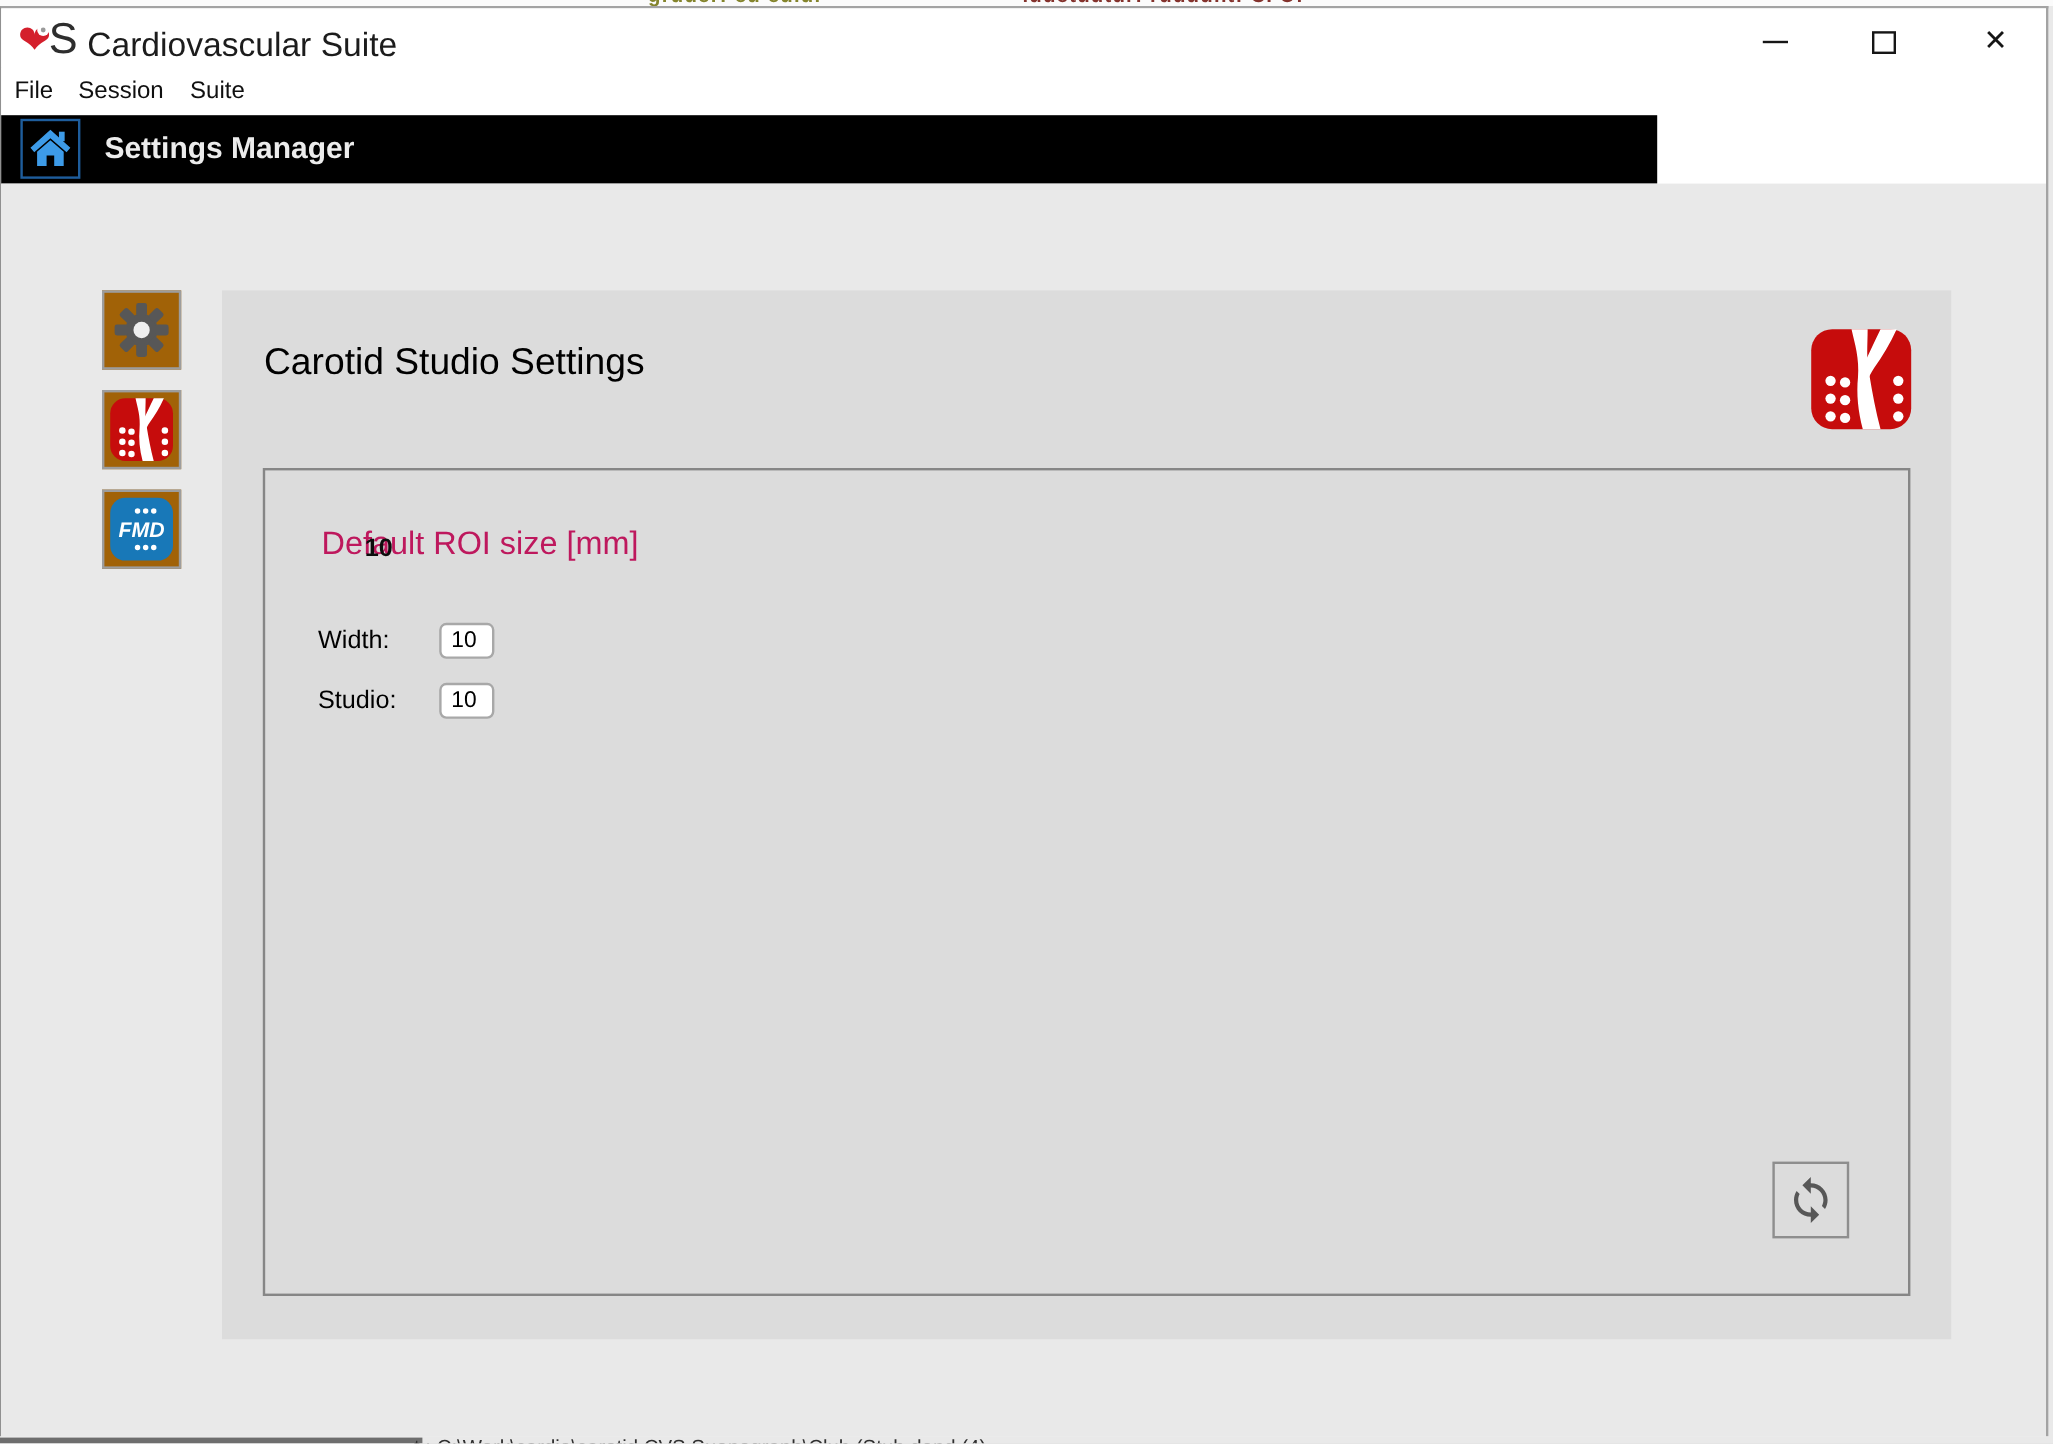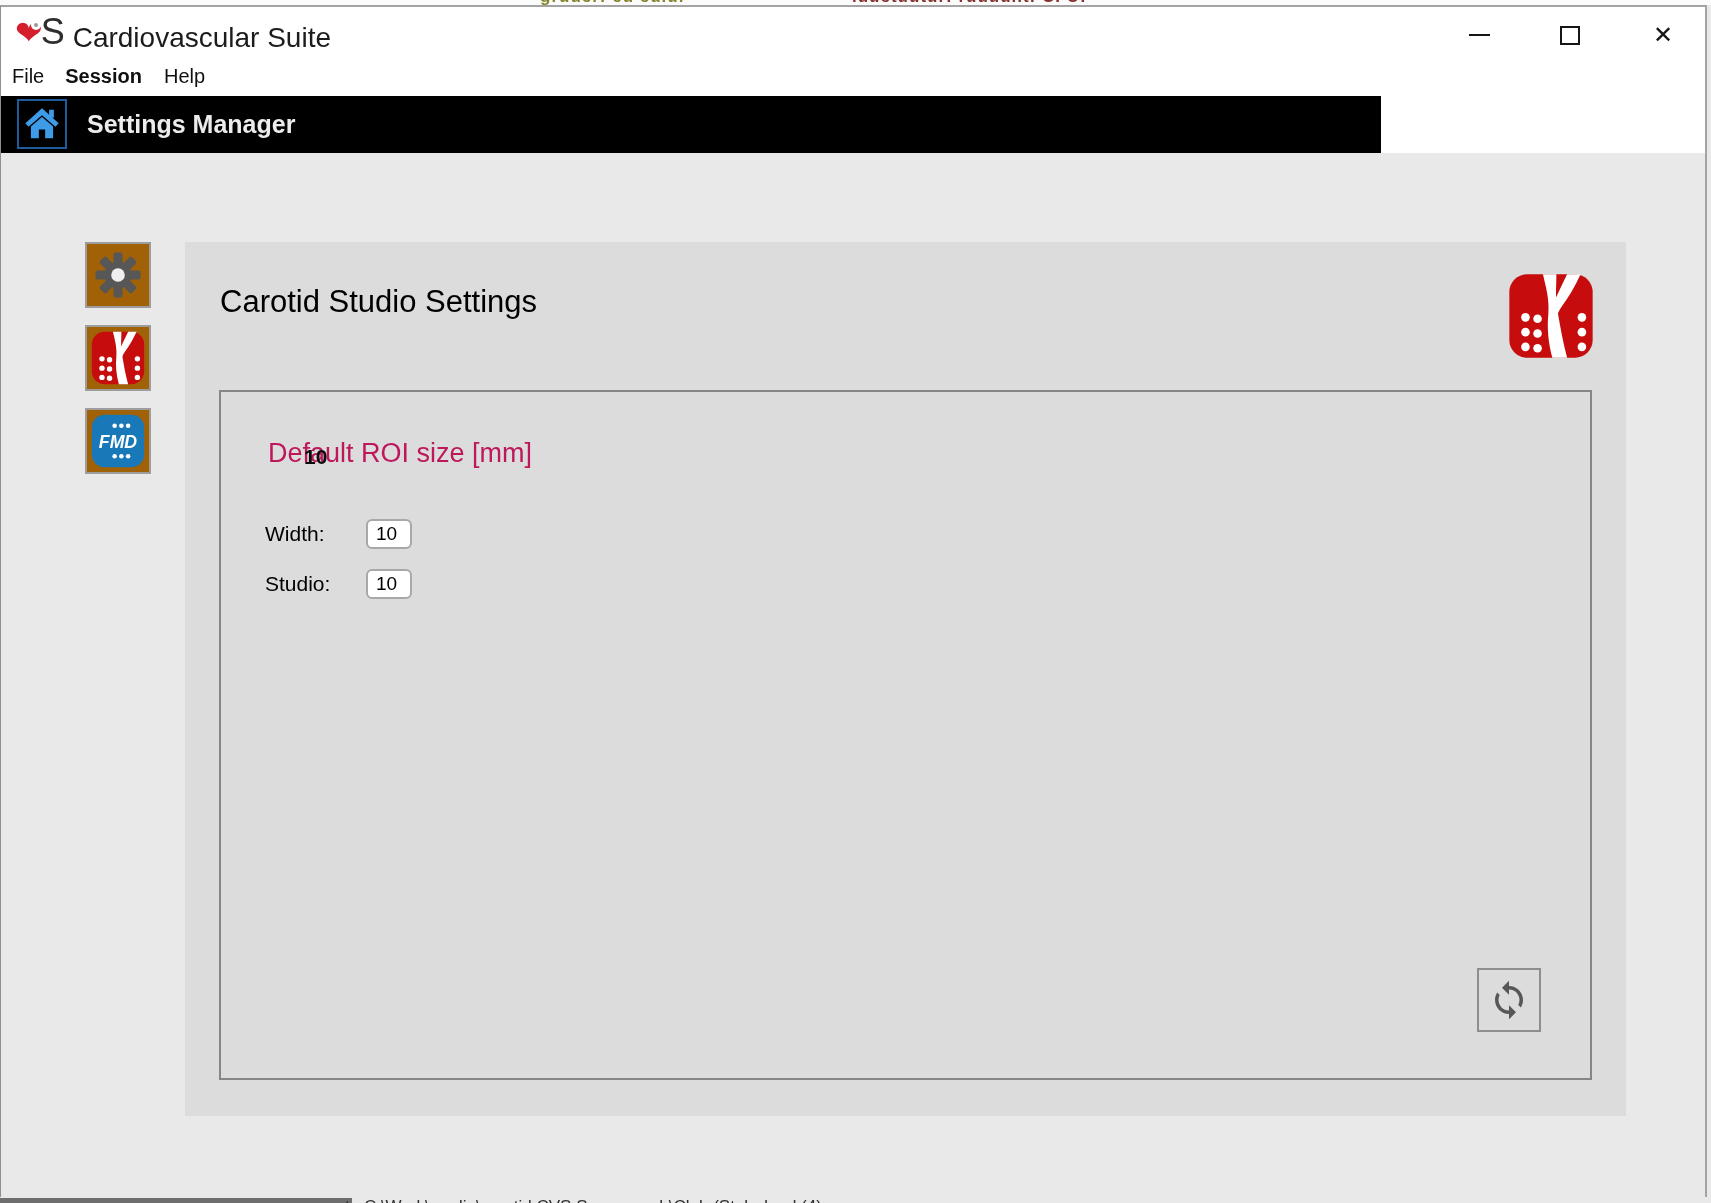--- a/index.html
+++ b/index.html
@@ -40,21 +40,21 @@
   .ctrl-min{left:1455px;}
   .ctrl-max{left:1546px;}
   .ctrl-close{left:1639px;}
   .glyph-min{width:21px;height:0;border-top:2px solid #161616;}
   .glyph-max{width:16px;height:15px;border:2px solid #161616;}
   .glyph-close{font-size:24px;color:#161616;line-height:1;}
 
   .menubar{left:1px;top:56px;width:1704px;height:40px;background:#ffffff;display:flex;align-items:center;}
   .menu-item{font-size:20px;color:#101010;padding:4px 0;cursor:default;}
   .mi-file{margin-left:11px;}
-  .mi-session{margin-left:21px;font-weight:bold;}
+  .mi-session{margin-left:21px;}
   .mi-help{margin-left:22px;}
 
   
   .appbar{left:1px;top:96px;width:1380px;height:57px;background:#000000;}
   .home-btn{position:absolute;left:16px;top:3px;width:50px;height:50px;box-sizing:border-box;border:2px solid #1e5d9c;background:#000;display:flex;align-items:center;justify-content:center;cursor:pointer;}
   .appbar-title{position:absolute;left:86px;top:0;height:57px;display:flex;align-items:center;font-size:25px;font-weight:bold;color:#ececec;}
 
   .content-bg{left:1px;top:153px;width:1704px;height:1044px;background:#e9e9e9;}
 
   
@@ -104,21 +104,21 @@
       <div class="glyph-max"></div>
     </div>
   <div class="ctrl ctrl-close">
       <span class="glyph-close">✕</span>
     </div>
 </div>
 
 <div class="abs menubar">
   <span class="menu-item mi-file">File</span>
   <span class="menu-item mi-session">Session</span>
-  <span class="menu-item mi-help">Help</span>
+  <span class="menu-item mi-help">Suite</span>
 </div>
 
 <div class="abs appbar">
   <div class="home-btn">
     <svg width="38" height="38" viewBox="0 0 48 48">
       <g fill="#3d9be8">
         <rect x="33" y="6" width="6" height="10"></rect>
         <polygon points="24,4 45,23 41,27.5 24,13 7,27.5 3,23"></polygon>
         <path d="M10 27 L24 15 L38 27 V42 H28 V31 H20 V42 H10 Z"></path>
       </g>

